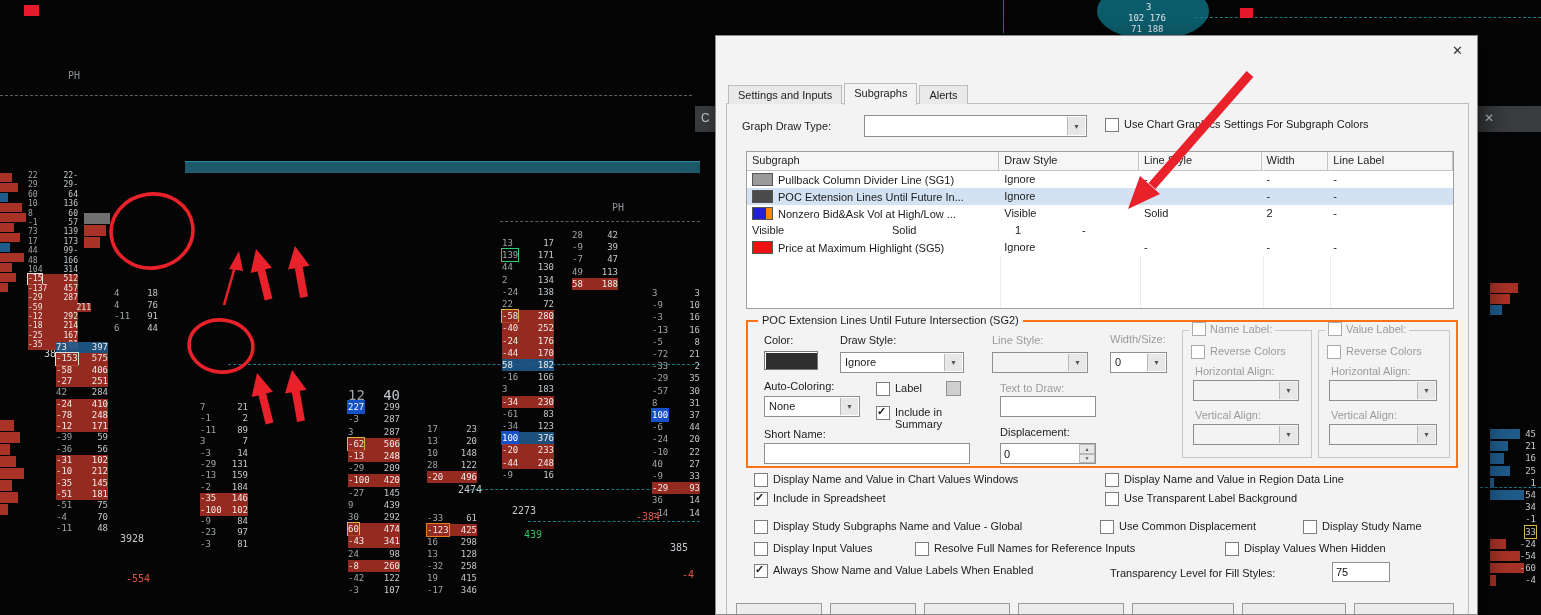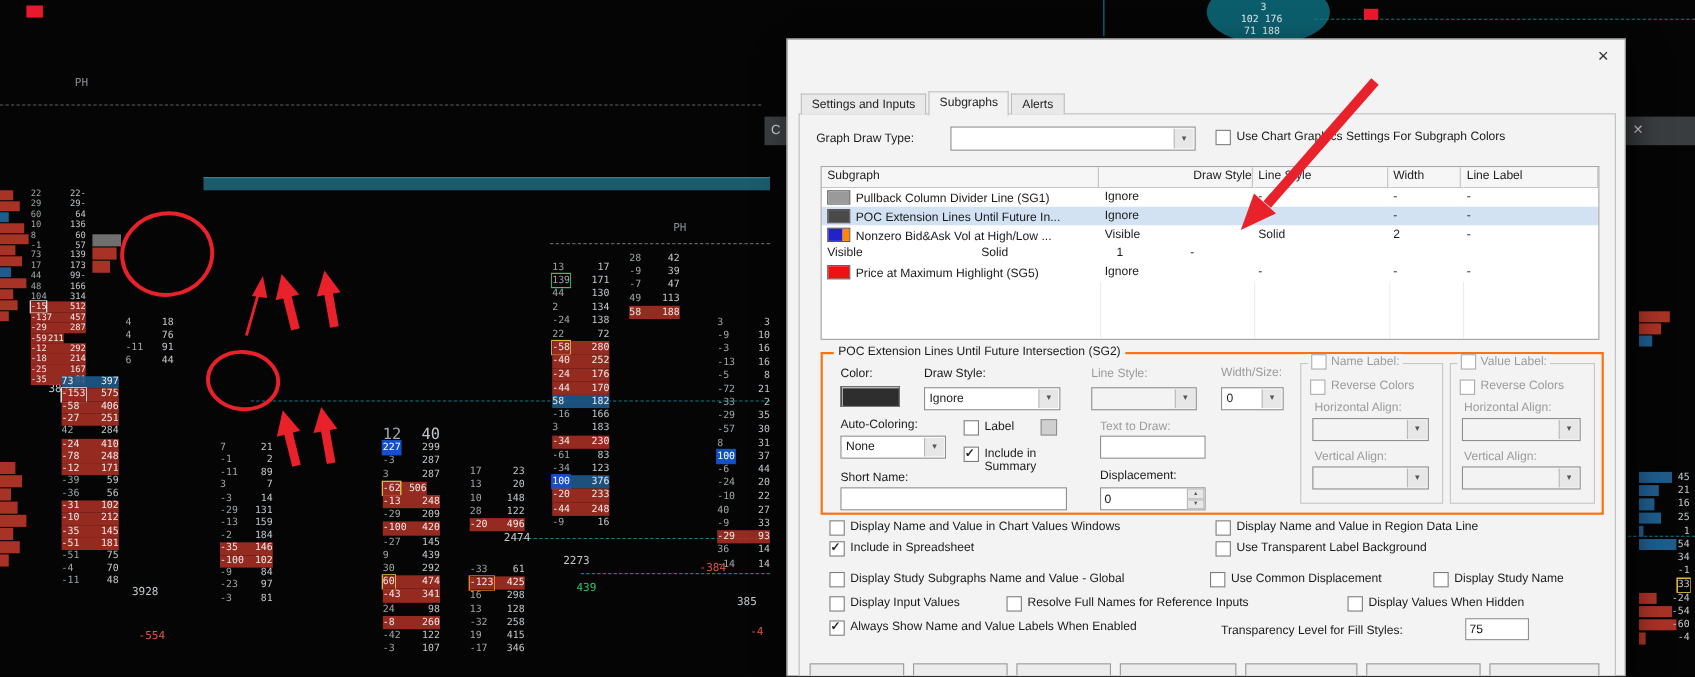--- a/index.html
+++ b/index.html
@@ -197,21 +197,21 @@
         <span class="r">512</span>
       </div>
       <div class="crow bgR" style="left: 28px; top: 283.8px; width: 50px; height: 9.4px; font-size: 8px; line-height: 9.4px;">
         <span class="l">-137</span>
         <span class="r">457</span>
       </div>
       <div class="crow bgR" style="left: 28px; top: 293.2px; width: 50px; height: 9.4px; font-size: 8px; line-height: 9.4px;">
         <span class="l">-29</span>
         <span class="r">287</span>
       </div>
-      <div class="crow bgR" style="left: 28px; top: 302.6px; width: 30px; height: 9.4px; font-size: 8px; line-height: 9.4px;">
+      <div class="crow bgR" style="left: 28px; top: 302.6px; width: 63px; height: 9.4px; font-size: 8px; line-height: 9.4px;">
         <span class="l">-59</span>
         <span class="r">211</span>
       </div>
       <div class="crow bgR" style="left: 28px; top: 312px; width: 50px; height: 9.4px; font-size: 8px; line-height: 9.4px;">
         <span class="l">-12</span>
         <span class="r">292</span>
       </div>
       <div class="crow bgR" style="left: 28px; top: 321.4px; width: 50px; height: 9.4px; font-size: 8px; line-height: 9.4px;">
         <span class="l">-18</span>
         <span class="r">214</span>
@@ -369,21 +369,21 @@
         <span class="r">299</span>
       </div>
       <div class="crow" style="left: 348px; top: 413.4px; width: 52px; height: 12.2px; font-size: 9px; line-height: 12.2px;">
         <span class="l">-3</span>
         <span class="r">287</span>
       </div>
       <div class="crow" style="left: 348px; top: 425.6px; width: 52px; height: 12.2px; font-size: 9px; line-height: 12.2px;">
         <span class="l">3</span>
         <span class="r">287</span>
       </div>
-      <div class="crow bgR" style="left: 348px; top: 437.8px; width: 40px; height: 12.2px; font-size: 9px; line-height: 12.2px;">
+      <div class="crow bgR" style="left: 348px; top: 437.8px; width: 52px; height: 12.2px; font-size: 9px; line-height: 12.2px;">
         <span class="l bxy">-62</span>
         <span class="r">506</span>
       </div>
       <div class="crow bgR" style="left: 348px; top: 450px; width: 52px; height: 12.2px; font-size: 9px; line-height: 12.2px;">
         <span class="l">-13</span>
         <span class="r">248</span>
       </div>
       <div class="crow" style="left: 348px; top: 462.2px; width: 52px; height: 12.2px; font-size: 9px; line-height: 12.2px;">
         <span class="l">-29</span>
         <span class="r">209</span>
@@ -725,21 +725,21 @@
       <span class="carr">▼</span>
     </div>
     <label class="cbrow" style="left:389px;top:82px">
       <span class="cb"></span>
       <span>Use Chart Graphics Settings For Subgraph Colors</span>
     </label>
 
     <div class="tbl">
         <div class="thead">
           <div class="th" style="width: 253px;">Subgraph</div>
-          <div class="th" style="width: 140px; text-align: right;">Draw Style</div>
+          <div class="th" style="width: 140px;">Draw Style</div>
           <div class="th" style="width: 123px;">Line Style</div>
           <div class="th" style="width: 67px;">Width</div>
           <div class="th" style="width: 125px;">Line Label</div>
         </div>
         <div class="tv" style="left: 253px;"></div>
         <div class="tv" style="left: 393px;"></div>
         <div class="tv" style="left: 516px;"></div>
         <div class="tv" style="left: 583px;"></div>
         <div class="trow">
           <div class="td" style="width: 253px;"><span class="swatch">

